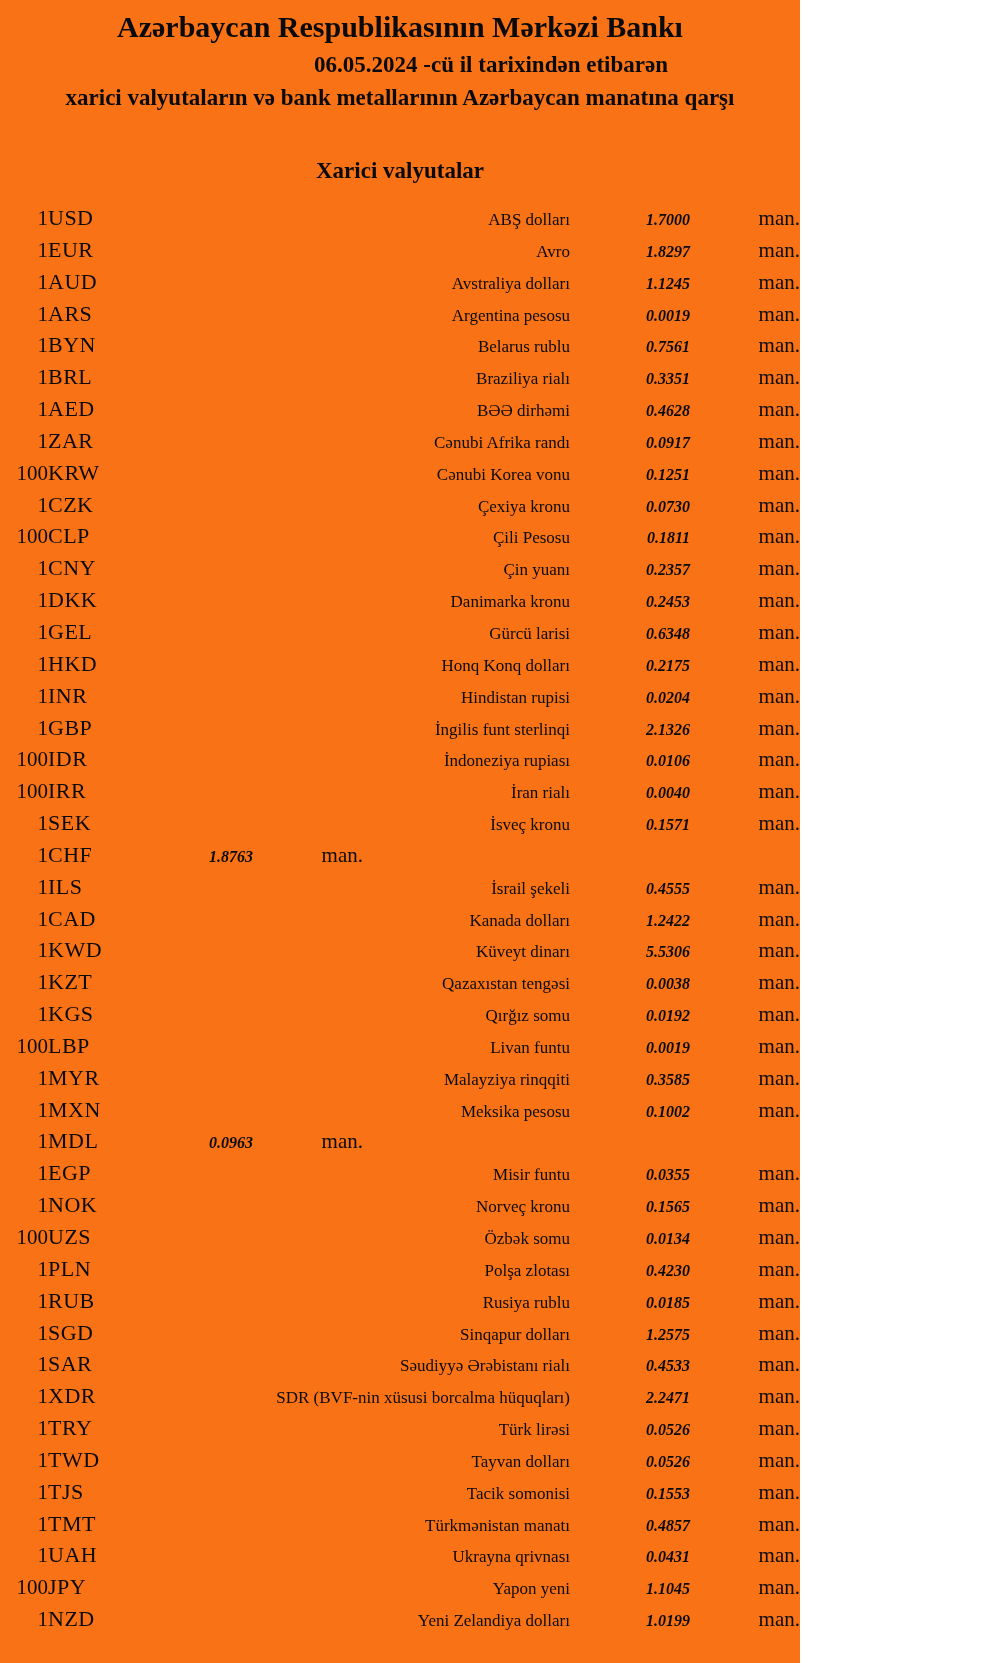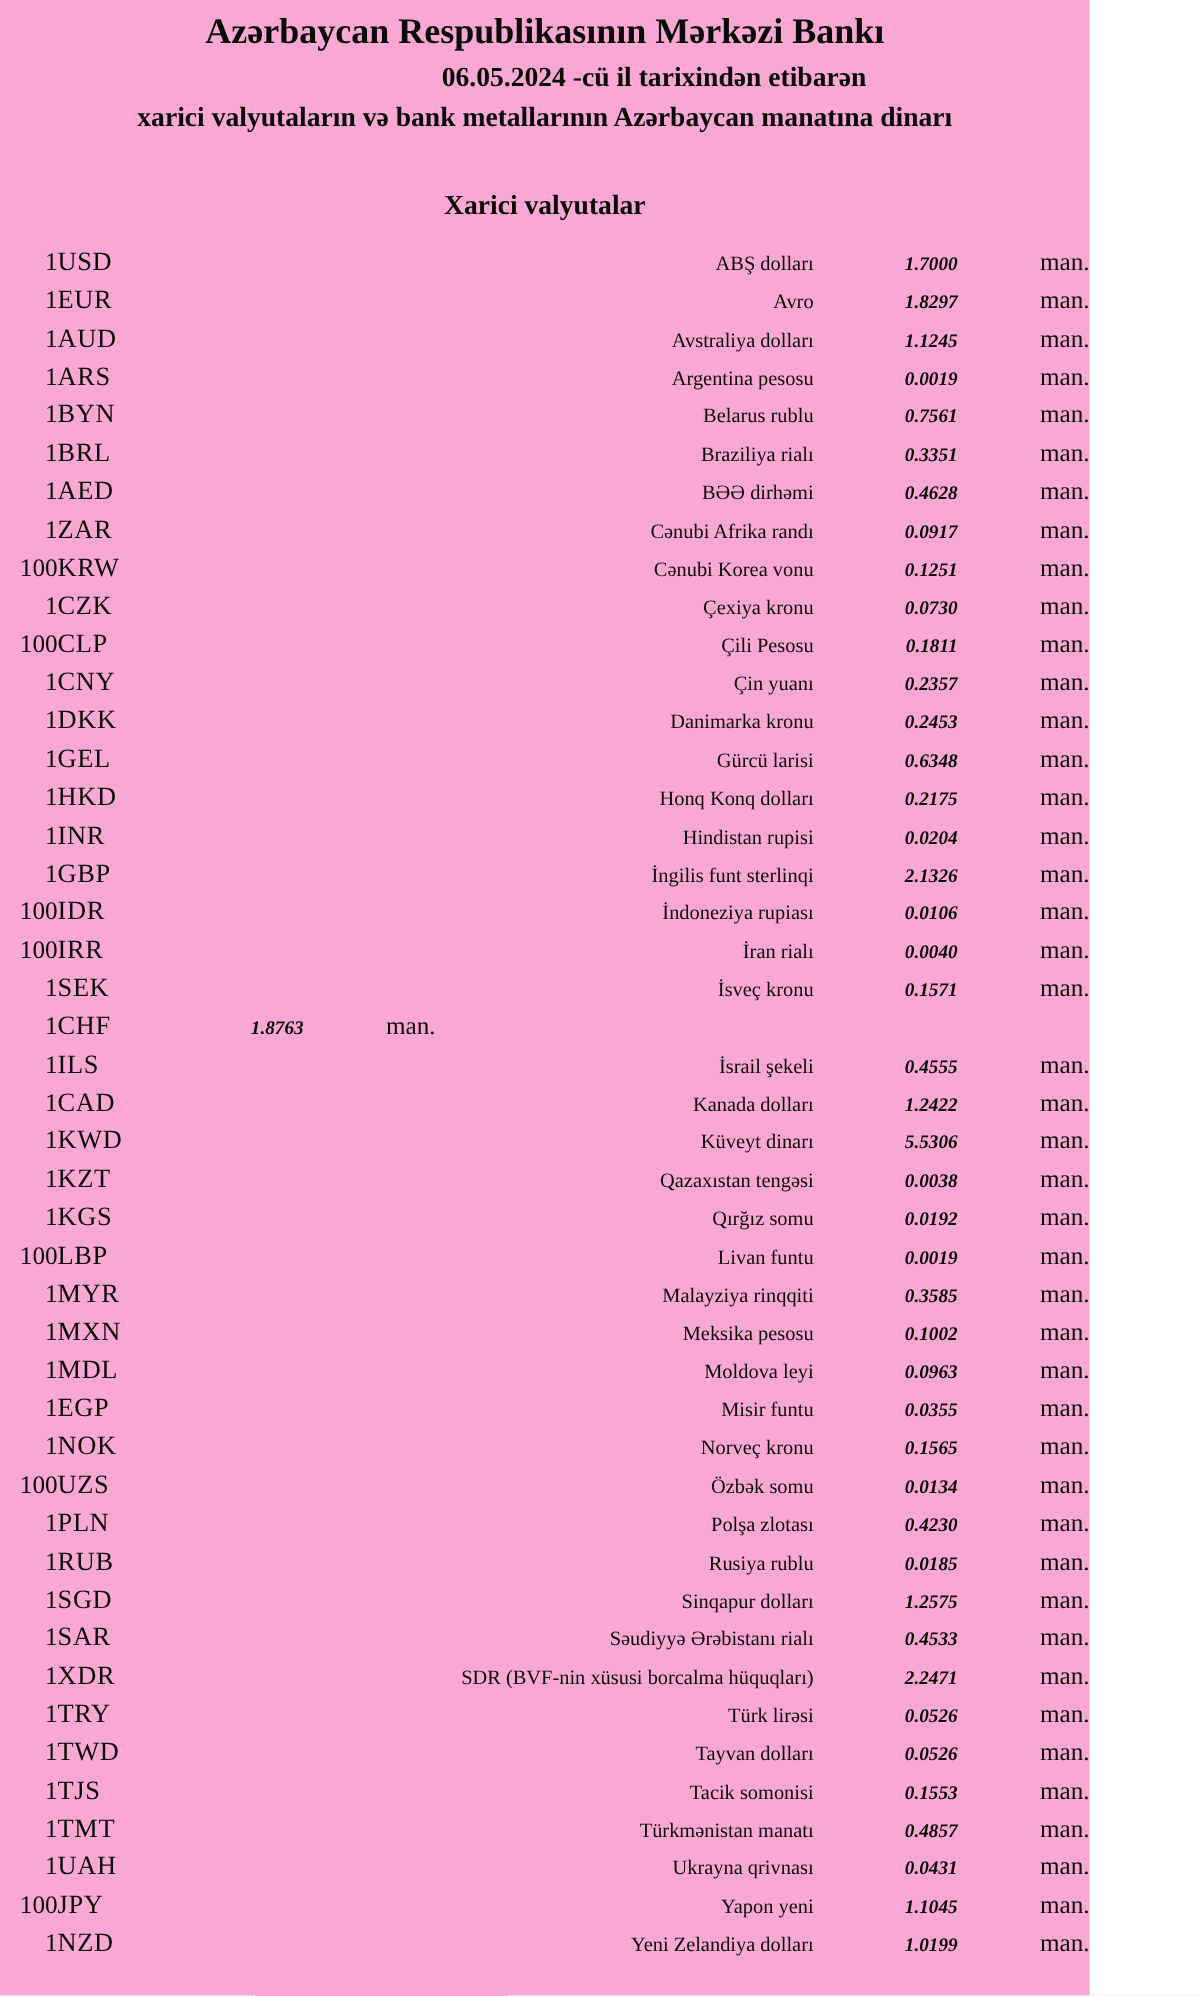--- a/index.html
+++ b/index.html
@@ -1,20 +1,20 @@
 <!DOCTYPE html>
 <html><head>
 <meta charset="utf-8">
 <style>
   html, body { margin: 0; padding: 0; background: #ffffff; }
   .page {
     position: relative;
-    width: 908px;
+    width: 800px;
     height: 1663px;
-    background: #f9a8d4;
+    background: #f97316;
     color: #0a0a0a;
     font-family: "Liberation Serif", "DejaVu Serif", serif;
     overflow: hidden;
   }
   .title {
     font-size: 30px;
     font-weight: bold;
     text-align: center;
     margin: 10px 0 4px 0;
   }
@@ -45,21 +45,21 @@
   .name { flex: 1;      text-align: right;   font-size: 17px; line-height: 31.85px; }
   .rate { width: 120px; text-align: right;  font-size: 16px; line-height: 31.85px; font-weight: bold; font-style: italic; }
   .unit { width: 110px; text-align: right;   font-size: 21px; line-height: 31.85px; padding-left: 18px; box-sizing: border-box; }
 </style>
 </head>
 <body>
 
 <div class="page">
   <h1 class="title">Azərbaycan Respublikasının Mərkəzi Bankı</h1>
   <p class="hline date-line">06.05.2024 -cü il tarixindən etibarən</p>
-  <p class="hline">xarici valyutaların və bank metallarının Azərbaycan manatına dinarı</p>
+  <p class="hline">xarici valyutaların və bank metallarının Azərbaycan manatına qarşı</p>
 
   <h2 class="section-title">Xarici valyutalar</h2>
 
   <div class="table">
   <div class="row">
     <span class="qty">1</span>
     <span class="code">USD</span>
     <span class="name">ABŞ dolları</span>
     <span class="rate">1.7000</span>
     <span class="unit">man.</span>
@@ -284,21 +284,20 @@
     <span class="qty">1</span>
     <span class="code">MXN</span>
     <span class="name">Meksika pesosu</span>
     <span class="rate">0.1002</span>
     <span class="unit">man.</span>
   </div>
 
   <div class="row">
     <span class="qty">1</span>
     <span class="code">MDL</span>
-    <span class="name">Moldova leyi</span>
     <span class="rate">0.0963</span>
     <span class="unit">man.</span>
   </div>
 
   <div class="row">
     <span class="qty">1</span>
     <span class="code">EGP</span>
     <span class="name">Misir funtu</span>
     <span class="rate">0.0355</span>
     <span class="unit">man.</span>

